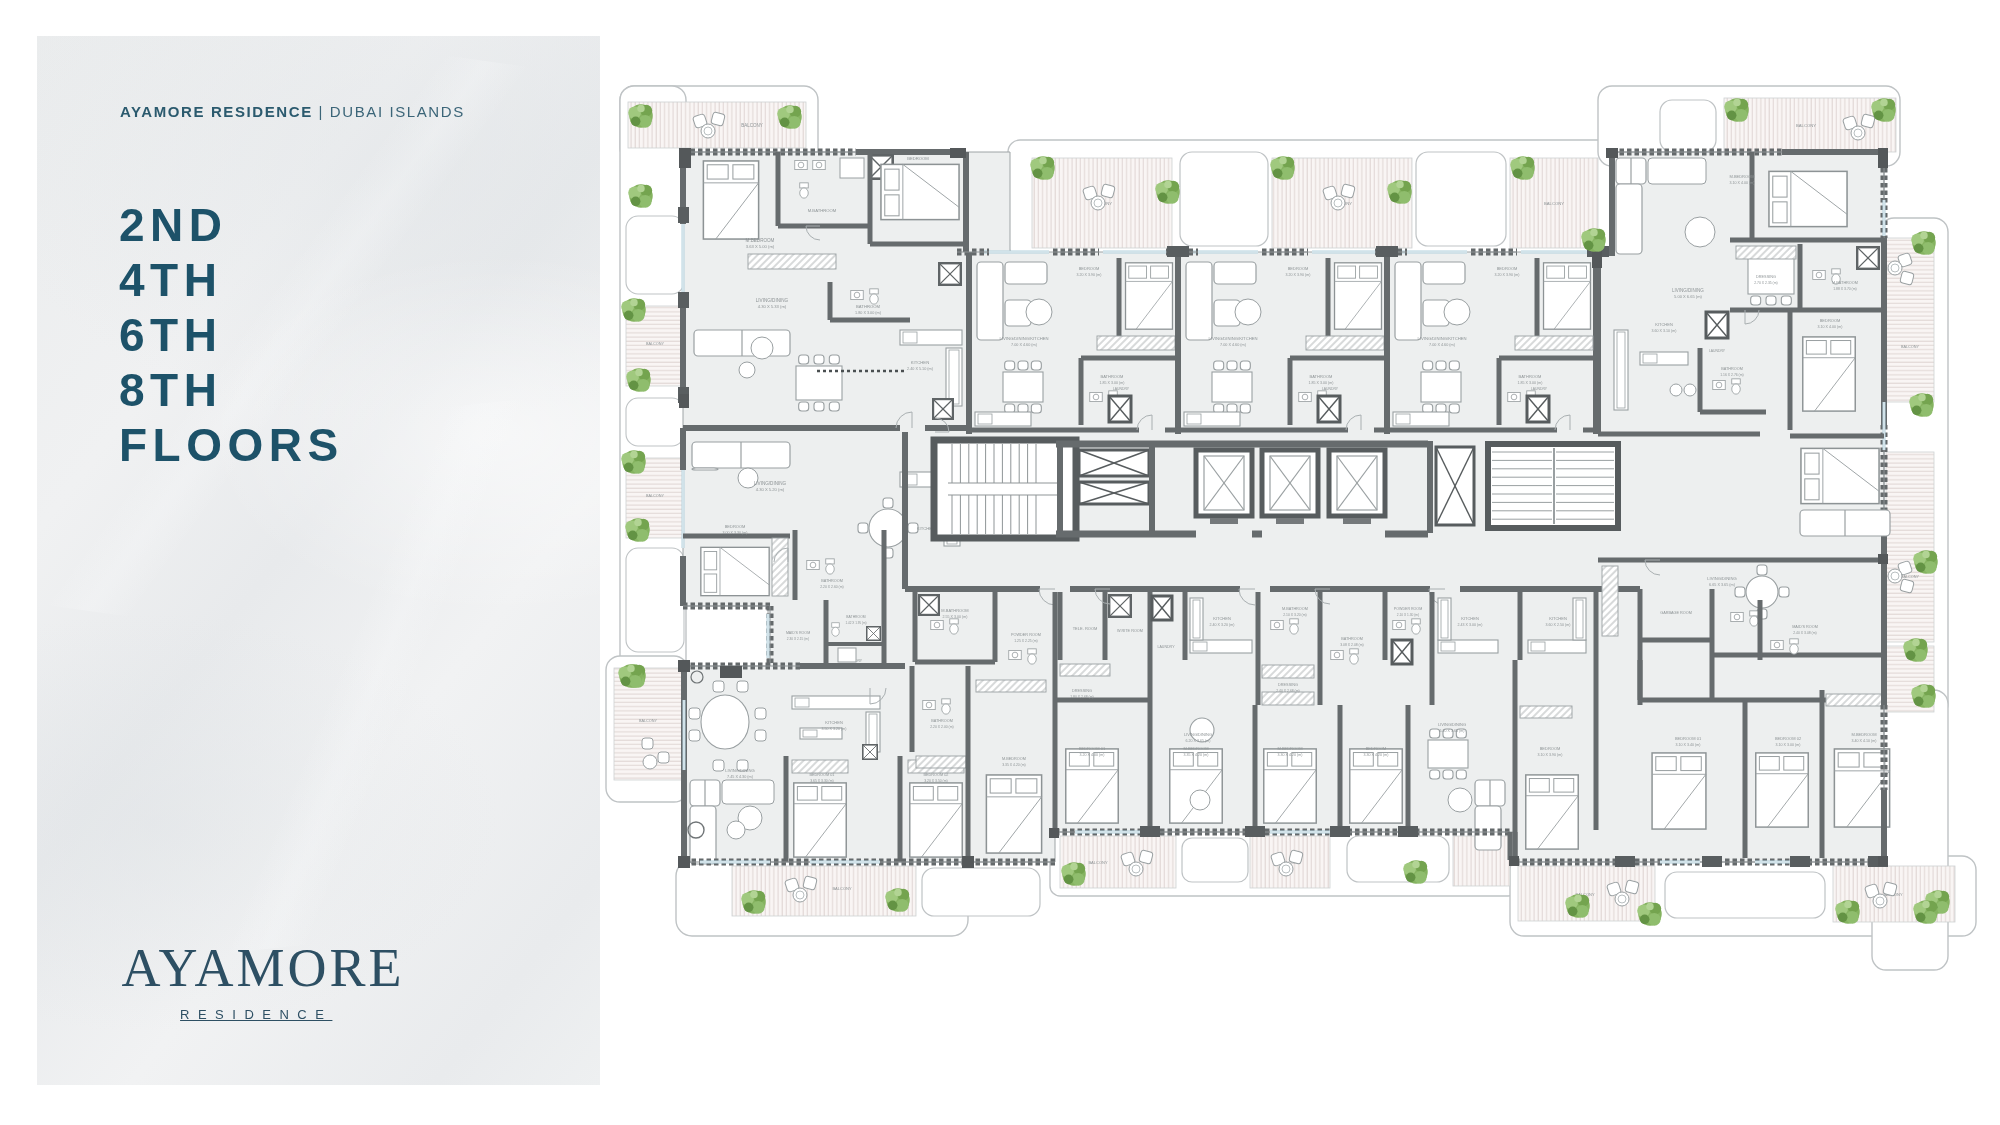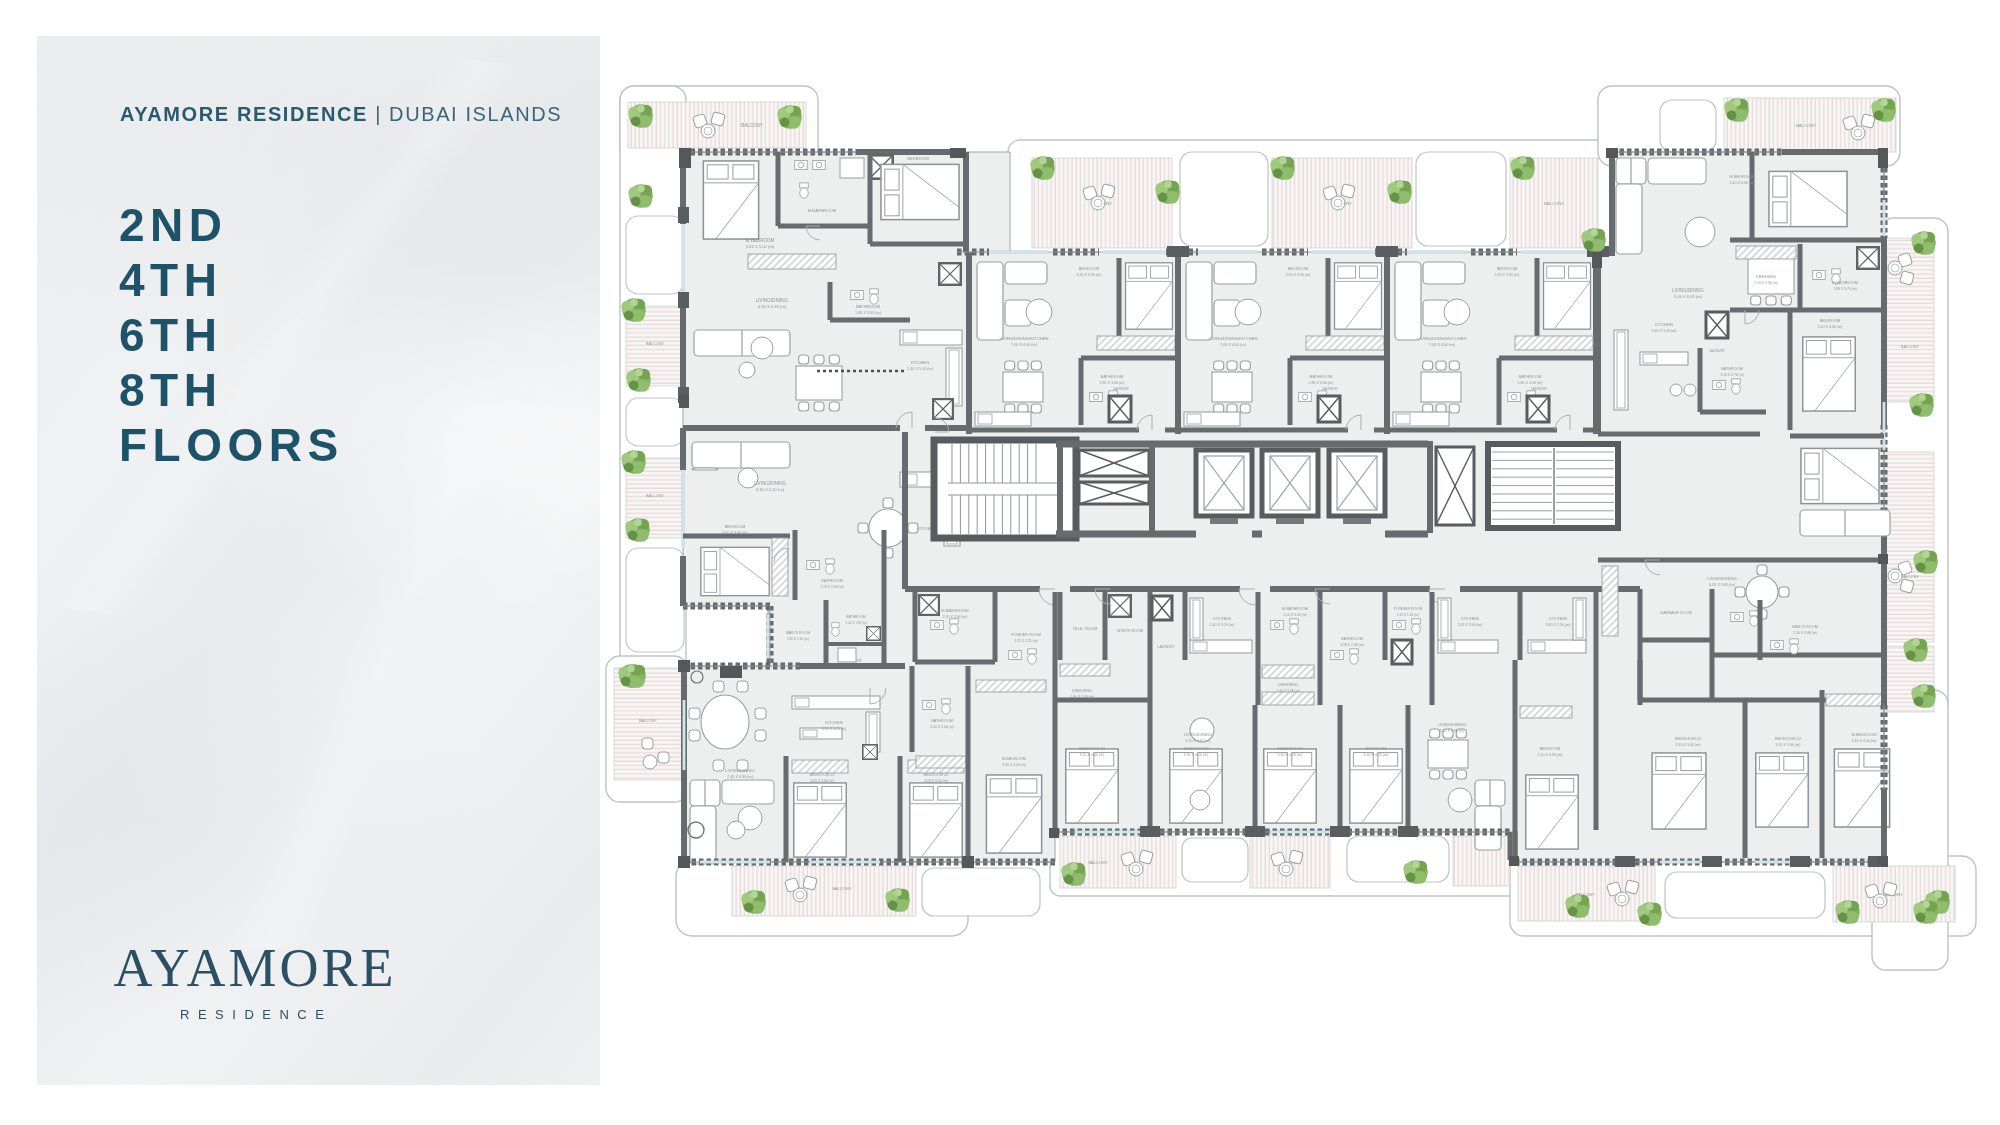--- a/index.html
+++ b/index.html
@@ -3,26 +3,26 @@
 <style>
 html,body{margin:0;padding:0;background:#fff;width:2000px;height:1125px;overflow:hidden;}
 body{font-family:"Liberation Sans",sans-serif;position:relative;}
 .panel{position:absolute;left:37px;top:36px;width:563px;height:1049px;
  background:
   radial-gradient(ellipse 420px 260px at 82% 38%, rgba(255,255,255,.55), rgba(255,255,255,0) 70%),
   radial-gradient(ellipse 500px 300px at 20% 75%, rgba(222,226,229,.45), rgba(255,255,255,0) 70%),
   radial-gradient(ellipse 600px 380px at 65% 12%, rgba(223,227,230,.5), rgba(255,255,255,0) 70%),
   linear-gradient(128deg,#eaeced 0%,#f0f1f2 28%,#e8eaec 47%,#f1f2f3 66%,#e9ebed 88%,#eef0f1 100%);}
 .vein{position:absolute;background:linear-gradient(118deg,rgba(255,255,255,0) 44%,rgba(249,250,251,.28) 50%,rgba(255,255,255,0) 56%);}
-.hdr{position:absolute;left:83px;top:67px;font-size:20px;font-weight:bold;letter-spacing:1.6px;color:#2b5a6e;}
+.hdr{position:absolute;left:83px;top:67px;font-size:15px;font-weight:bold;letter-spacing:1.6px;color:#2b5a6e;}
 .hdr .thin{font-weight:normal;color:#3b6578;}
 .big{position:absolute;left:82px;top:108px;font-size:44px;font-weight:normal;letter-spacing:6px;color:#4a7389;white-space:nowrap;}
 .floors{position:absolute;left:82px;top:162px;font-size:46px;font-weight:bold;letter-spacing:5.5px;color:#1d5269;line-height:55px;}
-.logo{position:absolute;left:0;top:901px;width:436px;text-align:center;font-family:"Liberation Serif",serif;font-size:54px;color:#2d4f63;letter-spacing:3px;}
-.logosub{position:absolute;left:0;top:971px;width:430px;text-align:center;font-size:13px;letter-spacing:8.5px;text-indent:8.5px;color:#2d4f63;}
+.logo{position:absolute;left:8px;top:901px;width:436px;text-align:center;font-family:"Liberation Serif",serif;font-size:54px;color:#2d4f63;letter-spacing:3px;}
+.logosub{position:absolute;left:0;top:971px;width:430px;text-align:center;font-size:13px;letter-spacing:8.5px;text-indent:8.5px;color:#2d4f63;text-decoration:underline;}
 svg text{font-family:"Liberation Sans",sans-serif;}
 </style></head><body>
 
 <div class="panel">
 <div class="vein" style="left:40px;top:0;width:420px;height:600px;transform:rotate(8deg);"></div>
 <div class="vein" style="left:120px;top:380px;width:440px;height:520px;transform:rotate(-6deg);"></div>
 
 <div class="hdr">AYAMORE RESIDENCE <span class="thin">| DUBAI ISLANDS</span></div>
 
 

